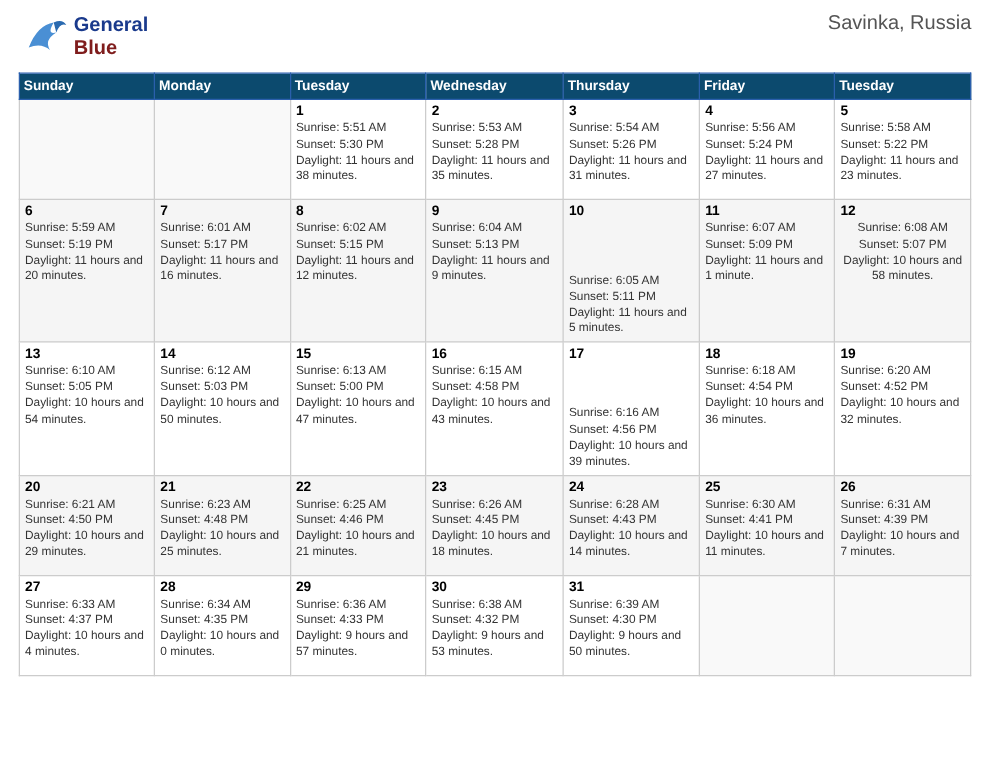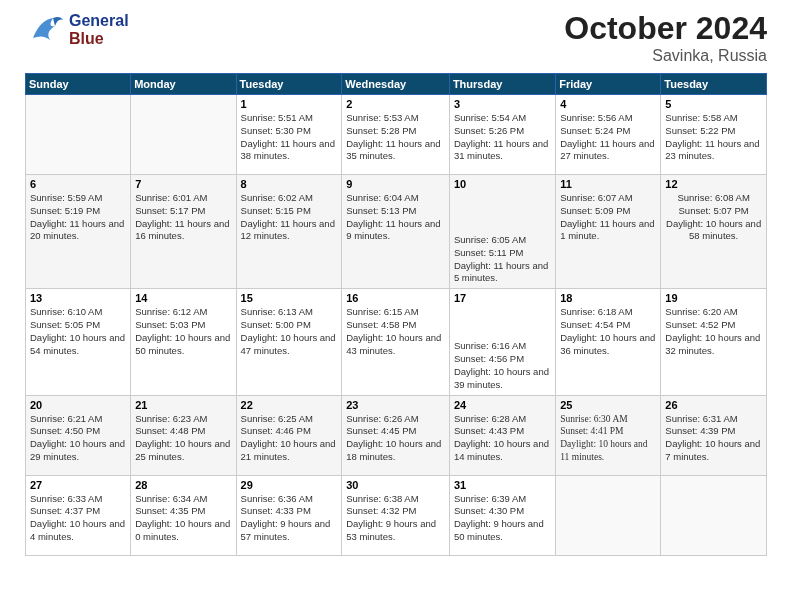--- a/index.html
+++ b/index.html
@@ -7,21 +7,21 @@
       font-family: Arial, sans-serif;
       background: #fff;
       width: 792px;
       height: 612px;
       overflow: hidden;
     }
     .page {
       width: 792px;
       height: 497px;
       background: #fff;
-      padding: 10px 25px;
+      padding: 10px 15px;
     }
     .header {
       display: flex;
       justify-content: space-between;
       align-items: flex-start;
       margin-bottom: 8px;
     }
     .title-block {
       text-align: right;
     }
@@ -106,21 +106,20 @@
       <svg class="logo-svg" viewBox="0 0 40 40">
         <path d="M8 28 Q15 10 28 8 Q22 18 30 16 Q20 22 25 30 Q18 24 8 28Z" fill="#4a8fd4"></path>
         <path d="M28 8 Q35 5 38 10 Q33 8 30 16 Q29 12 28 8Z" fill="#2a6ab0"></path>
       </svg>
       <div class="logo-words">
         <span class="logo-general">General</span>
         <span class="logo-blue">Blue</span>
       </div>
     </div>
     <div class="title-block">
-      <div class="month-title">October 2024</div>
       <div class="location">Savinka, Russia</div>
     </div>
   </div>
 
   <table class="calendar">
     <thead>
       <tr>
       <th>Sunday</th>
           <th>Monday</th>
           <th>Tuesday</th>
@@ -279,21 +278,21 @@
 Daylight: 10 hours and 18 minutes.</div>
           </td>
           <td>
             <span class="day-num">24</span>
             <div class="day-info" style="white-space: pre-line;">Sunrise: 6:28 AM
 Sunset: 4:43 PM
 Daylight: 10 hours and 14 minutes.</div>
           </td>
           <td>
             <span class="day-num">25</span>
-            <div class="day-info" style="white-space: pre-line; font-family: Liberation Serif, serif;">Sunrise: 6:30 AM
+            <div class="day-info" style="white-space: pre-line;">Sunrise: 6:30 AM
 Sunset: 4:41 PM
 Daylight: 10 hours and 11 minutes.</div>
           </td>
           <td>
             <span class="day-num">26</span>
             <div class="day-info" style="white-space: pre-line;">Sunrise: 6:31 AM
 Sunset: 4:39 PM
 Daylight: 10 hours and 7 minutes.</div>
           </td>
         </tr>

